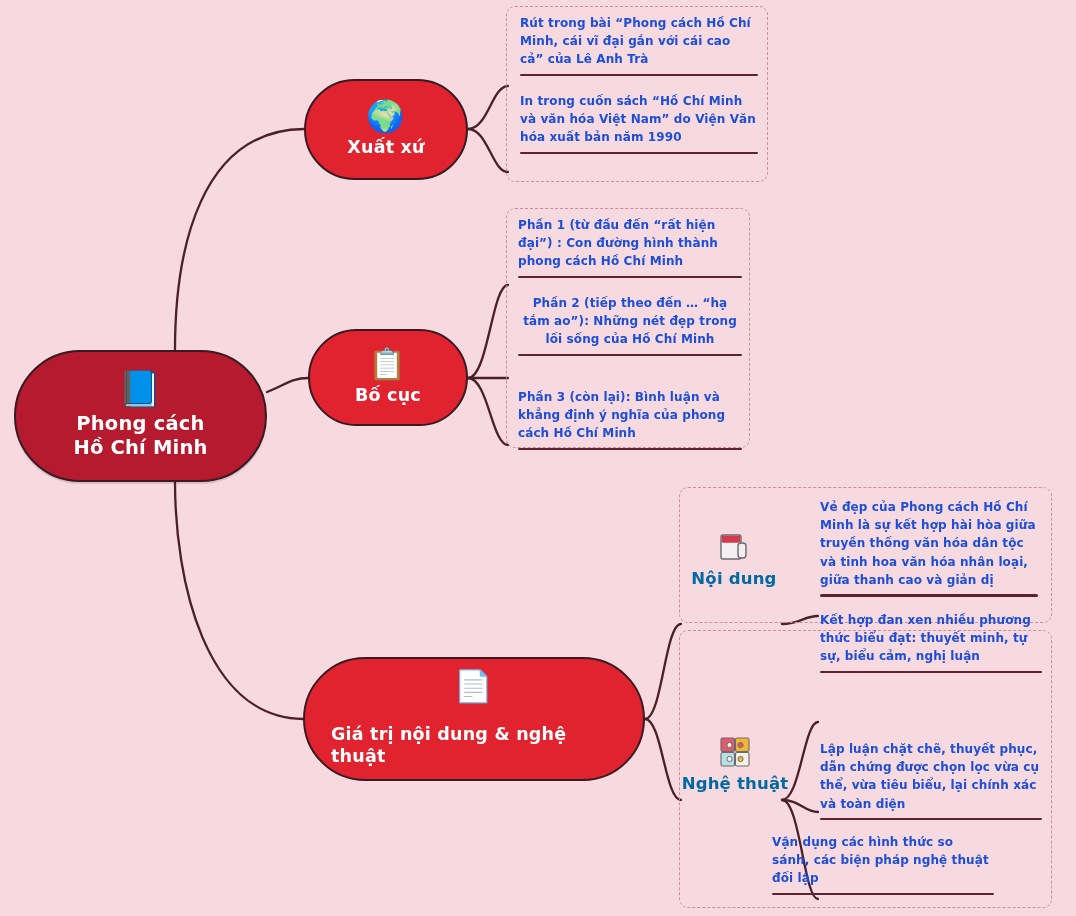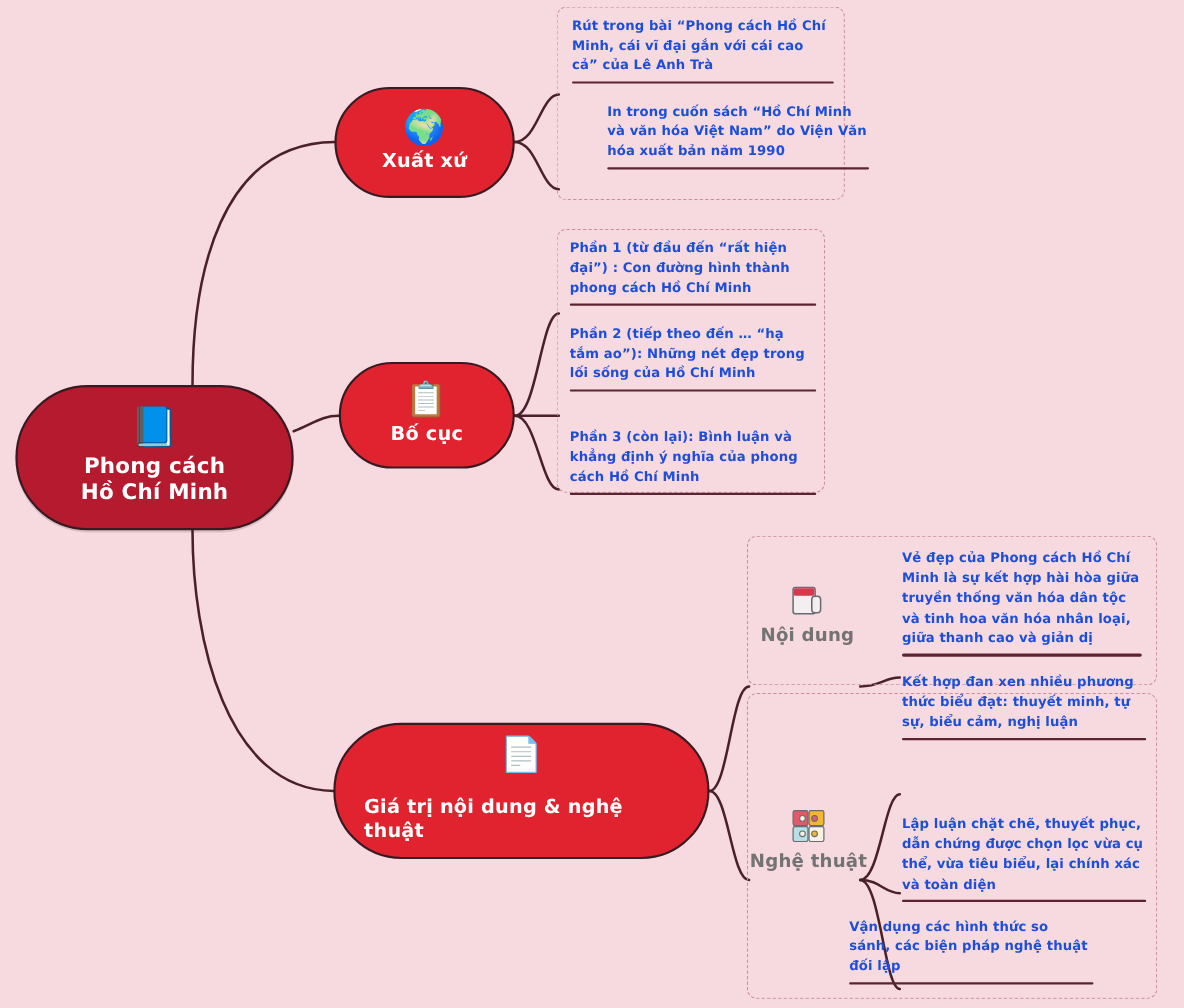--- a/index.html
+++ b/index.html
@@ -92,21 +92,21 @@
     border-radius: 2px;
     margin-top: 5px;
   }
 
   
   .subcat {
     position: absolute;
     z-index: 4;
     display: flex; flex-direction: column;
     align-items: center;
-    color: #737373;
+    color: #0369a1;
   }
   .subcat .subcat-icon { font-size: 30px; line-height: 1; margin-bottom: 6px; }
   .subcat .subcat-label { font-size: 16.5px; font-weight: bold; letter-spacing: .2px; }
 
   
   .ico { display:inline-block; vertical-align: middle; }
 </style>
 </head>
 <body>
 
@@ -155,36 +155,36 @@
   <div class="node" id="node-xuatxu">
     <span class="node-icon">🌍</span>
     <span class="node-label">Xuất xứ</span>
   </div>
 
   <div class="leaf" style="left:520px; top:14px; width:238px;">
     <span class="leaf-text">Rút trong bài “Phong cách Hồ Chí Minh, cái vĩ đại gắn với cái cao cả” của Lê Anh Trà</span>
     <span class="leaf-rule"></span>
   </div>
 
-  <div class="leaf" style="left:520px; top:92px; width:238px;margin-left:32px;">
+  <div class="leaf" style="left:520px; top:92px; width:238px;">
     <span class="leaf-text">In trong cuốn sách “Hồ Chí Minh và văn hóa Việt Nam” do Viện Văn hóa xuất bản năm 1990</span>
     <span class="leaf-rule"></span>
   </div>
 
   <div class="node" id="node-bocuc">
     <span class="node-icon">📋</span>
     <span class="node-label">Bố cục</span>
   </div>
 
   <div class="leaf" style="left:518px; top:216px; width:224px;">
     <span class="leaf-text">Phần 1 (từ đầu đến “rất hiện đại”) : Con đường hình thành phong cách Hồ Chí Minh</span>
     <span class="leaf-rule"></span>
   </div>
 
-  <div class="leaf" style="left:518px; top:294px; width:224px;">
+  <div class="leaf" style="left:518px; top:294px; width:224px;text-align:center;">
     <span class="leaf-text">Phần 2 (tiếp theo đến … “hạ tắm ao”): Những nét đẹp trong lối sống của Hồ Chí Minh</span>
     <span class="leaf-rule"></span>
   </div>
 
   <div class="leaf" style="left:518px; top:388px; width:224px;">
     <span class="leaf-text">Phần 3 (còn lại): Bình luận và khẳng định ý nghĩa của phong cách Hồ Chí Minh</span>
     <span class="leaf-rule"></span>
   </div>
 
   <div class="node" id="node-giatri">

